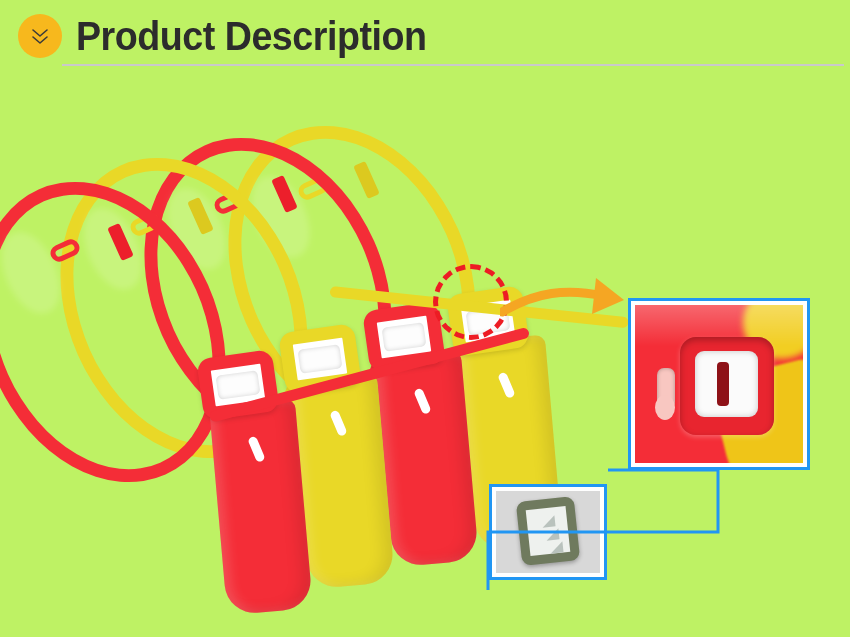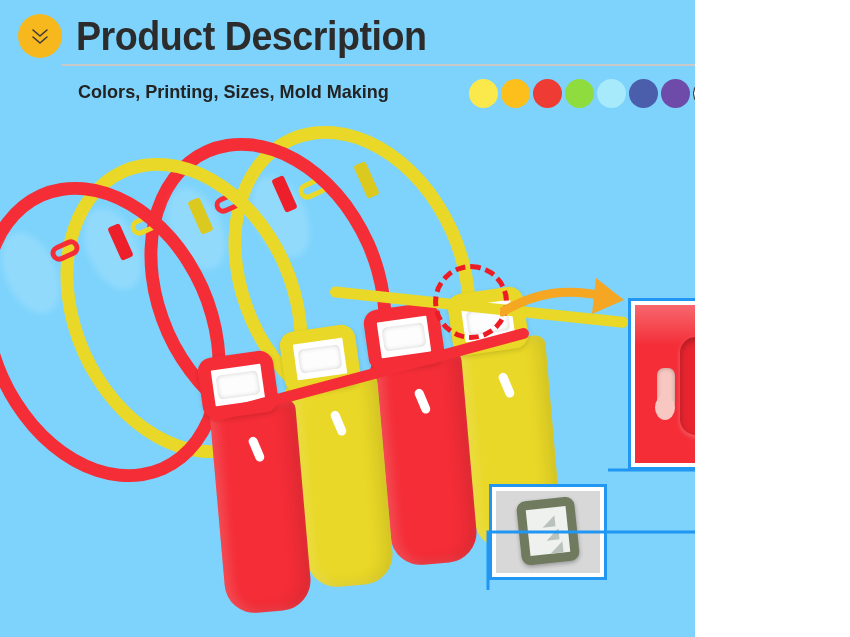--- a/index.html
+++ b/index.html
@@ -7,24 +7,24 @@
     margin: 0;
     padding: 0;
     background: #ffffff;
   }
   body {
     font-family: "Liberation Sans", sans-serif;
     -webkit-font-smoothing: antialiased;
   }
   #page {
     position: relative;
-    width: 695px;
+    width: 850px;
     height: 637px;
     overflow: hidden;
-    background: #7dd3fc;
+    background: #bef264;
   }
 
   
   #header {
     position: absolute;
     left: 0; top: 0;
     width: 850px;
     height: 70px;
   }
   #chevron-badge {
@@ -351,33 +351,20 @@
       <svg width="26" height="26" viewBox="0 0 26 26" aria-hidden="true">
         <polyline points="6,7 13,13 20,7" fill="none" stroke="#3a3a3a" stroke-width="1.6" stroke-linecap="round" stroke-linejoin="round"></polyline>
         <polyline points="6,14 13,20 20,14" fill="none" stroke="#3a3a3a" stroke-width="1.6" stroke-linecap="round" stroke-linejoin="round"></polyline>
       </svg>
     </div>
 
     <div id="page-title" style="color: rgb(44, 44, 44);">Product Description</div>
     <div id="header-divider" style="background: rgb(201, 201, 201);"></div>
   </div>
 
-  <div id="subtitle-row">
-    <div id="subtitle-text" style="color: rgb(35, 35, 35);">Colors, Printing, Sizes, Mold Making</div>
-    <div id="swatches">
-        <div class="swatch" style="background: rgb(251, 233, 75);"></div>
-        <div class="swatch" style="background: rgb(253, 191, 28);"></div>
-        <div class="swatch" style="background: rgb(238, 59, 52);"></div>
-        <div class="swatch" style="background: rgb(143, 220, 63);"></div>
-        <div class="swatch" style="background: rgb(166, 234, 251);"></div>
-        <div class="swatch" style="background: rgb(74, 94, 171);"></div>
-        <div class="swatch" style="background: rgb(110, 75, 168);"></div>
-        <div class="swatch" style="background: rgb(255, 255, 255); border: 1.5px solid rgb(26, 26, 26); box-sizing: border-box;"></div>
-      </div>
-  </div>
 
   <div id="photo">
 
     <div class="tag" style="left:236px; top:8px;">
       <div class="strap yel" style="left:0; top:0; transform:rotate(-24deg);"></div>
       <div class="tab-loop yel" style="left:62px; top:60px; transform:rotate(-24deg);"></div>
       <div class="emboss yel" style="left:124px; top:42px; transform:rotate(-24deg);"></div>
       <div class="panel yel" style="left:232px; top:218px; transform:rotate(-5deg);">
         <div class="slot"></div>
       </div>

